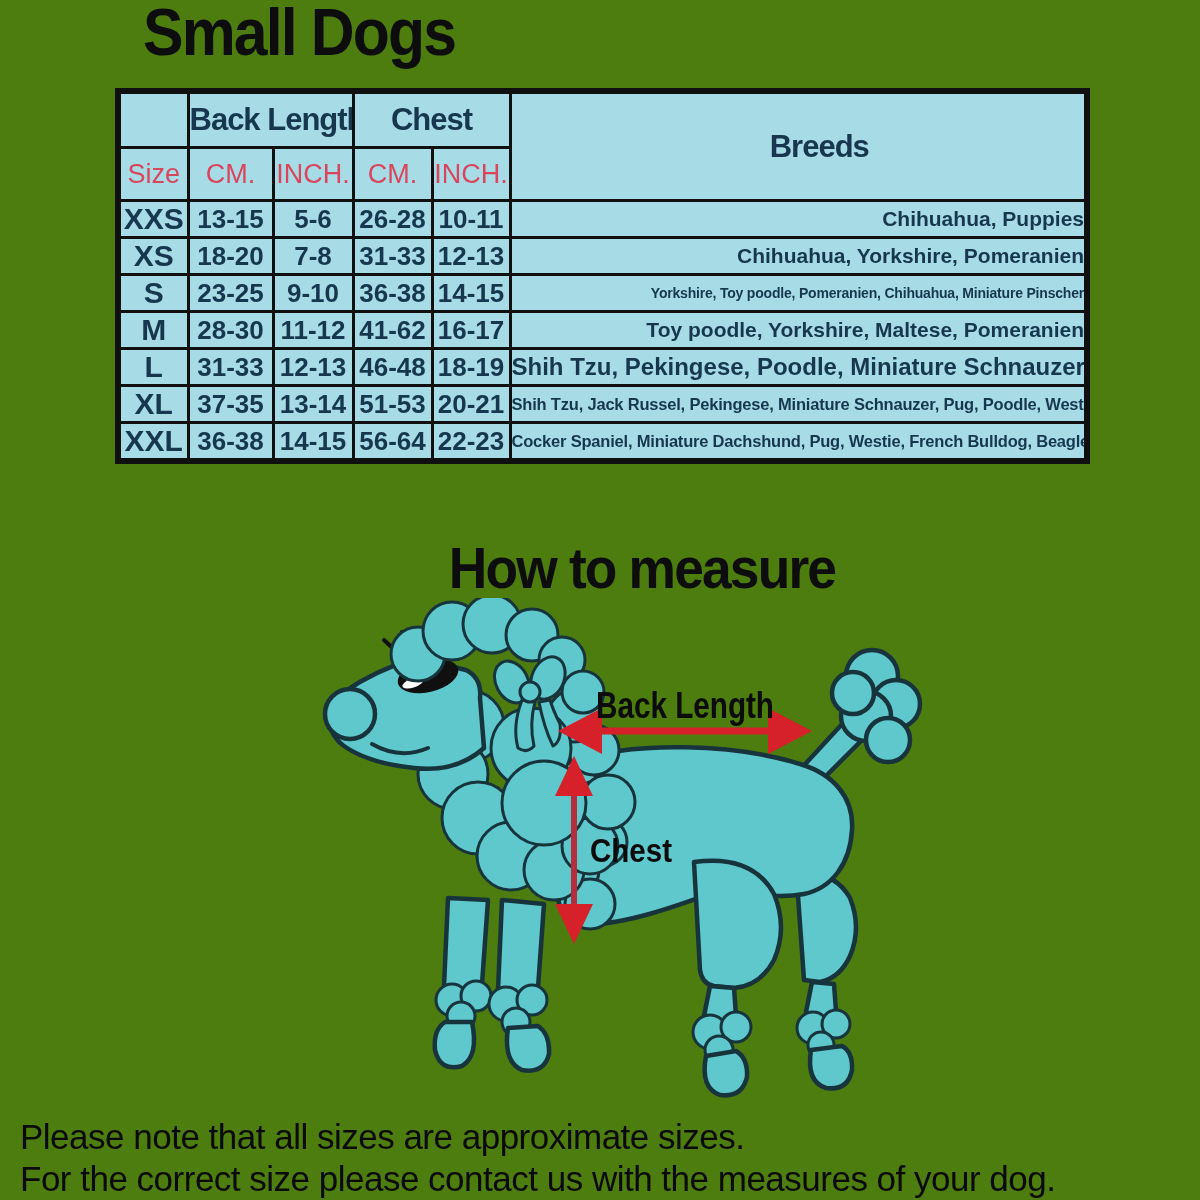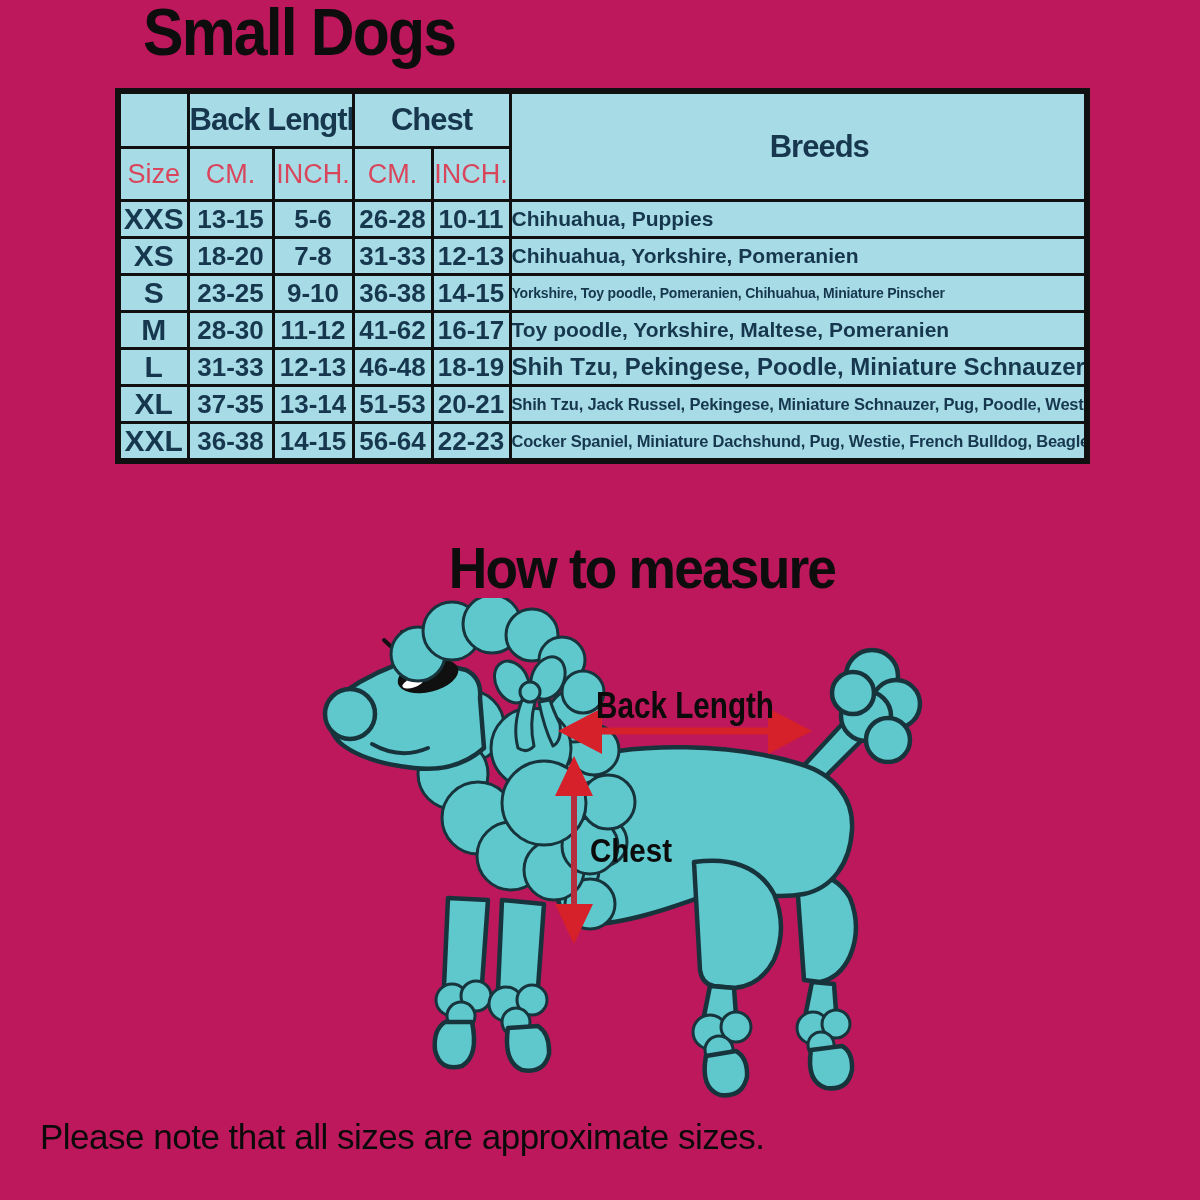--- a/index.html
+++ b/index.html
@@ -1,21 +1,21 @@
 <!DOCTYPE html>
 <html style="--table_bg: #a7dce6; --red_text: #d9455b; --dark_text: #16374e; --dog_teal: #5ec8cd; --outline: #17343c; --arrow_red: #d6202a; --arrow_stem_dark: #b52e3e; --title_black: #0d0d0d;"><head>
 <meta charset="utf-8">
 <style>
   :root{
     --table_bg:#a7dce6; --red_text:#d9455b; --dark_text:#16374e;
     --dog_teal:#5ec8cd; --outline:#17343c; --arrow_red:#d6202a;
     --arrow_stem_dark:#b52e3e; --title_black:#0d0d0d; --border_black:#101010;
   }
   html,body{margin:0;padding:0;background:#fff;}
-  .page{position:relative;width:1200px;height:1200px;background:#be185d;overflow:hidden;
+  .page{position:relative;width:1200px;height:1200px;background:#4d7c0f;overflow:hidden;
         font-family:"Liberation Sans",sans-serif;}
 
   
   .main-title{position:absolute;left:143px;top:-4px;margin:0;font-size:66px;line-height:72px;
     font-weight:bold;color:var(--title_black);letter-spacing:-2px;
     transform:scaleX(.92);transform-origin:left center;white-space:nowrap;}
 
   
   table.size-table{position:absolute;left:115px;top:88px;width:975px;border-collapse:collapse;
     background:var(--table_bg);table-layout:fixed;border:6px solid var(--border_black);}
@@ -23,21 +23,21 @@
     vertical-align:middle;color:var(--dark_text);overflow:hidden;white-space:nowrap;}
   .size-table col.c-size{width:70px;} .size-table col.c-bcm{width:85px;}
   .size-table col.c-binch{width:80px;} .size-table col.c-ccm{width:79px;}
   .size-table col.c-cinch{width:78px;} .size-table col.c-breeds{width:auto;}
   .size-table thead tr.hrow1 th{height:52px;font-size:31px;font-weight:bold;letter-spacing:-1px;}
   .size-table thead tr.hrow2 th{height:50px;font-size:27px;font-weight:normal;color:var(--red_text);}
   .size-table th.breeds-head{font-size:35px;font-weight:600;letter-spacing:0;color:var(--dark_text);padding-left:43px;}
   .size-table tbody tr{height:35px;}
   .size-table td.size-cell{font-size:30px;font-weight:bold;}
   .size-table td.num-cell{font-size:26px;font-weight:bold;}
-  .size-table td.breeds{text-align:left;padding-left:0;font-weight:600;font-size:21px;}
+  .size-table td.breeds{text-align:right;padding-left:0;font-weight:600;font-size:21px;}
   .size-table tbody tr:nth-child(3) td.breeds{font-size:14px;letter-spacing:-.2px;}
   .size-table tbody tr:nth-child(5) td.breeds{font-size:24px;}
   .size-table tbody tr:nth-child(6) td.breeds,
   .size-table tbody tr:nth-child(7) td.breeds{font-size:16.5px;letter-spacing:-.2px;}
 
   
   .measure-title{position:absolute;top:536px;left:0;width:100%;margin:0;text-align:center;
     font-size:58px;line-height:64px;font-weight:bold;color:var(--title_black);letter-spacing:-2px;
     transform:translateX(42px) scaleX(.92);white-space:nowrap;}
 
@@ -46,21 +46,21 @@
   .figure svg{width:100%;height:100%;display:block;}
   .dogfill{fill:var(--dog_teal);stroke:var(--outline);stroke-width:4.5;stroke-linejoin:round;}
   .dogthin{fill:var(--dog_teal);stroke:var(--outline);stroke-width:3;stroke-linejoin:round;}
   .dline{fill:none;stroke:var(--outline);stroke-width:4;stroke-linecap:round;}
   .arrowline{stroke:var(--arrow_red);stroke-width:7;}
   .arrowstem{stroke:var(--arrow_stem_dark);stroke-width:6;}
   .arrowhead{fill:var(--arrow_red);}
   .svglabel{font-family:"Liberation Sans",sans-serif;font-weight:bold;fill:#0b0b0b;}
 
   
-  .footer{position:absolute;left:40px;top:1116px;color:#0a0a0a;}
+  .footer{position:absolute;left:20px;top:1116px;color:#0a0a0a;}
   .footer p{margin:0;font-size:35px;line-height:42px;letter-spacing:-.5px;}
 </style>
 </head>
 <body>
 
 <div class="page">
 
   <h1 class="main-title">Small Dogs</h1>
 
   <table class="size-table">
@@ -254,15 +254,16 @@
         <line class="arrowstem" x1="268" y1="186" x2="268" y2="318"></line>
         <polygon class="arrowhead" points="268,158 249,198 287,198"></polygon>
         <polygon class="arrowhead" points="268,346 249,306 287,306"></polygon>
       </g>
       <text class="svglabel" x="284" y="264" font-size="34" text-anchor="start" textLength="82" lengthAdjust="spacingAndGlyphs">Chest</text>
     </svg>
   </div>
 
   <div class="footer">
     <p>Please note that all sizes are approximate sizes.</p>
+    <p>For the correct size please contact us with the measures of your dog.</p>
   </div>
 
 </div>
 
 </body></html>

